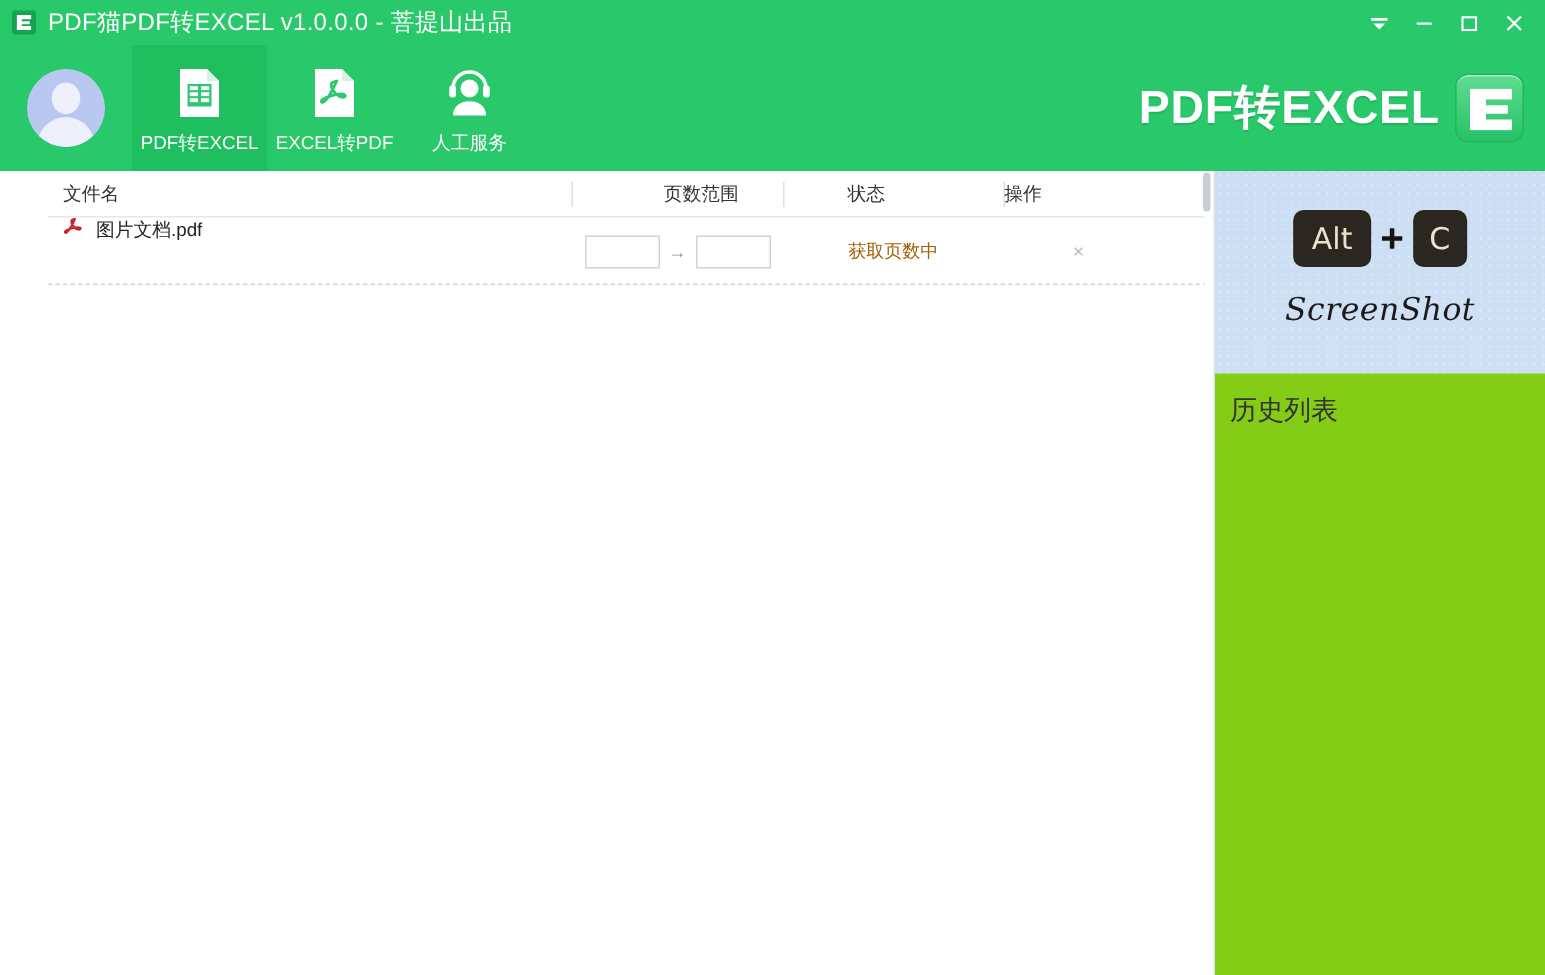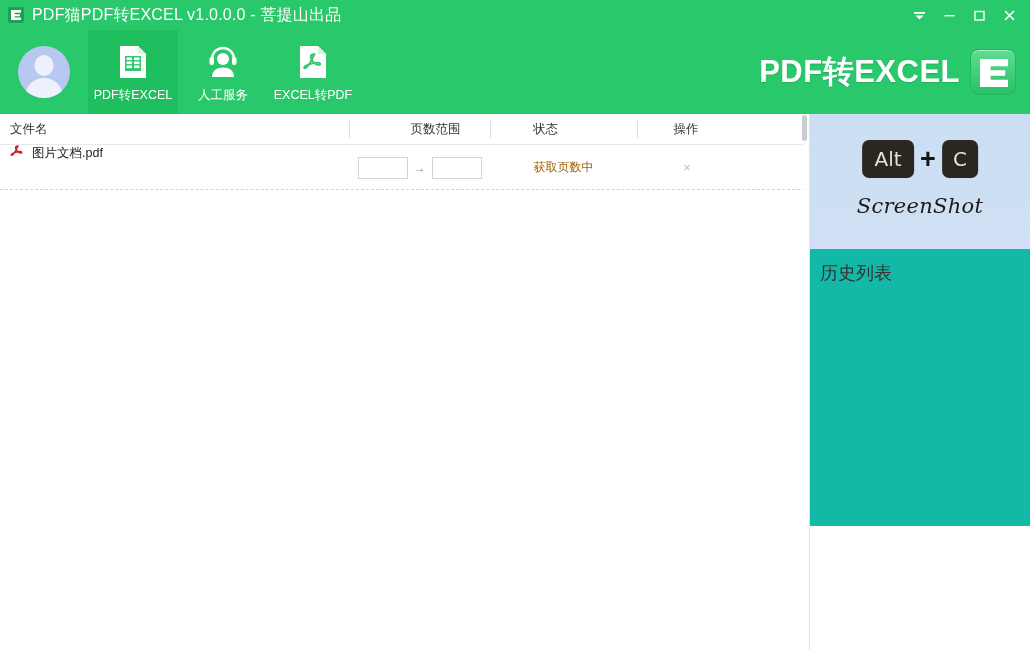--- a/index.html
+++ b/index.html
@@ -119,32 +119,33 @@
     background: #ffffff;
     clip-path: polygon(0 0,100% 0,100% 26%,38% 26%,38% 40%,90% 40%,90% 60%,38% 60%,38% 74%,100% 74%,100% 100%,0 100%);
   }
 
   
   .list-panel {
     position: absolute; left: 0; top: 114px;
     width: 810px; height: 536px;
     background: #ffffff;
     border-right: 1px solid #dfe3e6;
+    padding-left: 32px;
   }
   .list-head {
     position: relative;
     height: 31px;
     border-bottom: 1px solid #e6e9ec;
     display: flex; align-items: center;
     font-size: 12.5px; color: #333333;
   }
   .col-name   { position: absolute; left: 10px; }
   .col-pages  { position: absolute; left: 349px; width: 141px; text-align: center; margin-left: 16px; }
   .col-status { position: absolute; left: 472px; width: 147px; text-align: center; }
-  .col-op     { position: absolute; left: 636px; width: 100px; text-align: center; }
+  .col-op     { position: absolute; left: 600px; width: 100px; text-align: center; }
   .hdiv {
     position: absolute; top: 7px;
     width: 1px; height: 17px; background: #dcdfe2;
   }
   .hdiv.d1 { left: 349px; }
   .hdiv.d2 { left: 490px; }
   .hdiv.d3 { left: 637px; }
 
   .file-row {
     position: relative;
@@ -187,22 +188,22 @@
     background: #ffffff;
   }
   .scroll-thumb {
     position: absolute; right: 1px; top: 1px; width: 5px; height: 26px;
     background: #c9ced3; border-radius: 3px;
   }
 
   
   .sidebar {
     position: absolute; left: 810px; top: 114px;
-    width: 220px; height: 412px;
-    background: #14b8a6;
+    width: 220px; height: 536px;
+    background: #84cc16;
   }
   .ad-banner {
     position: relative;
     width: 220px; height: 135px;
     background:
       radial-gradient(circle, rgba(255,255,255,.55) 0.6px, transparent 0.7px) 0 0/6px 6px,
       linear-gradient(#ccdef3, #cfe0f4);
     overflow: hidden;
   }
   .keys {
@@ -287,40 +288,40 @@
             <rect x="8.5" y="20.5" width="5.5" height="2.6"></rect>
             <rect x="16" y="20.5" width="5.5" height="2.6"></rect>
           </g>
         </svg>
       </div>
       <div class="tab-label">PDF转EXCEL</div>
     </div>
 
     <div class="tab">
       <div class="tab-icon">
+        <svg width="30" height="34" viewBox="0 0 30 34" aria-hidden="true">
+          <path d="M2 1 H20 L28 9 V33 H2 Z" fill="#ffffff"></path>
+          <path d="M20 1 L28 9 H20 Z" fill="#d8f3e3"></path>
+          <path d="M16.5 9 c-1.6 3.4 -3.4 7.4 -5.6 10.6 c-2.2 3 -3.9 4.3 -4.6 3.4 c-0.8 -1.1 1.6 -2.6 5.4 -3.8 c3.8 -1.2 8.2 -1.9 9.9 -1.1 c1.2 0.6 0.6 1.8 -1 1.8 c-2.4 0 -5.4 -2.5 -6.9 -5.3 c-0.9 -1.7 -1.1 -3.5 -0.4 -4.4 c0.6 -0.8 2 -0.5 3.2 -1.2 z" fill="none" stroke="#2fc870" stroke-width="1.9" stroke-linejoin="round"></path>
+        </svg>
+      </div>
+      <div class="tab-label">EXCEL转PDF</div>
+    </div>
+
+    <div class="tab">
+      <div class="tab-icon">
         <svg width="34" height="32" viewBox="0 0 34 32" aria-hidden="true">
           <path d="M6 13 a11 11 0 0 1 22 0" fill="none" stroke="#ffffff" stroke-width="2.4"></path>
           <rect x="3.5" y="11" width="4.5" height="8" rx="2" fill="#ffffff"></rect>
           <rect x="26" y="11" width="4.5" height="8" rx="2" fill="#ffffff"></rect>
           <circle cx="17" cy="13" r="6" fill="#ffffff"></circle>
           <path d="M6 31 c0 -6.5 5 -9.5 11 -9.5 c6 0 11 3 11 9.5 Z" fill="#ffffff"></path>
         </svg>
       </div>
       <div class="tab-label">人工服务</div>
-    </div>
-
-    <div class="tab">
-      <div class="tab-icon">
-        <svg width="30" height="34" viewBox="0 0 30 34" aria-hidden="true">
-          <path d="M2 1 H20 L28 9 V33 H2 Z" fill="#ffffff"></path>
-          <path d="M20 1 L28 9 H20 Z" fill="#d8f3e3"></path>
-          <path d="M16.5 9 c-1.6 3.4 -3.4 7.4 -5.6 10.6 c-2.2 3 -3.9 4.3 -4.6 3.4 c-0.8 -1.1 1.6 -2.6 5.4 -3.8 c3.8 -1.2 8.2 -1.9 9.9 -1.1 c1.2 0.6 0.6 1.8 -1 1.8 c-2.4 0 -5.4 -2.5 -6.9 -5.3 c-0.9 -1.7 -1.1 -3.5 -0.4 -4.4 c0.6 -0.8 2 -0.5 3.2 -1.2 z" fill="none" stroke="#2fc870" stroke-width="1.9" stroke-linejoin="round"></path>
-        </svg>
-      </div>
-      <div class="tab-label">EXCEL转PDF</div>
     </div>
 
     <div class="logo-area">
       <div class="logo-text">PDF转EXCEL</div>
       <div class="logo-badge"></div>
     </div>
   </div>
 
   <div class="list-panel">
 

